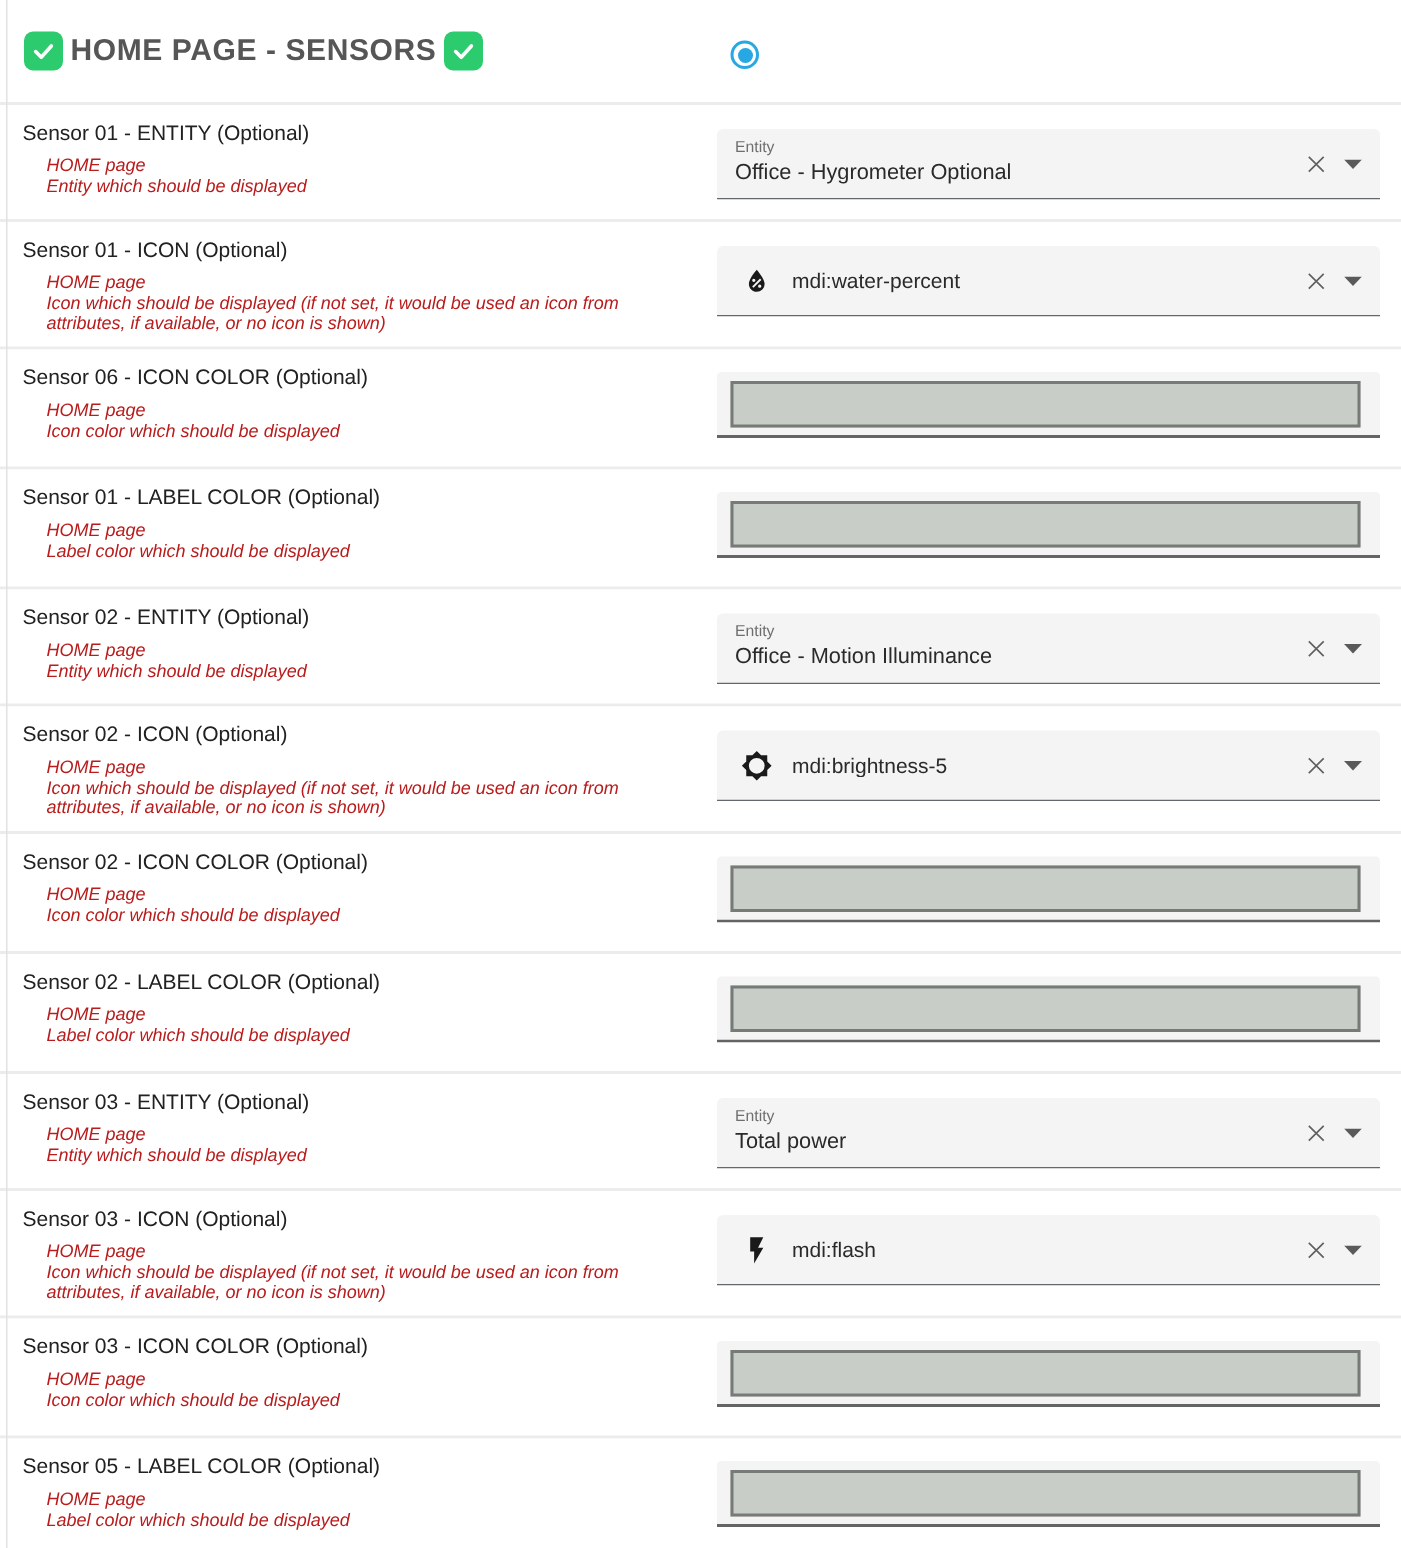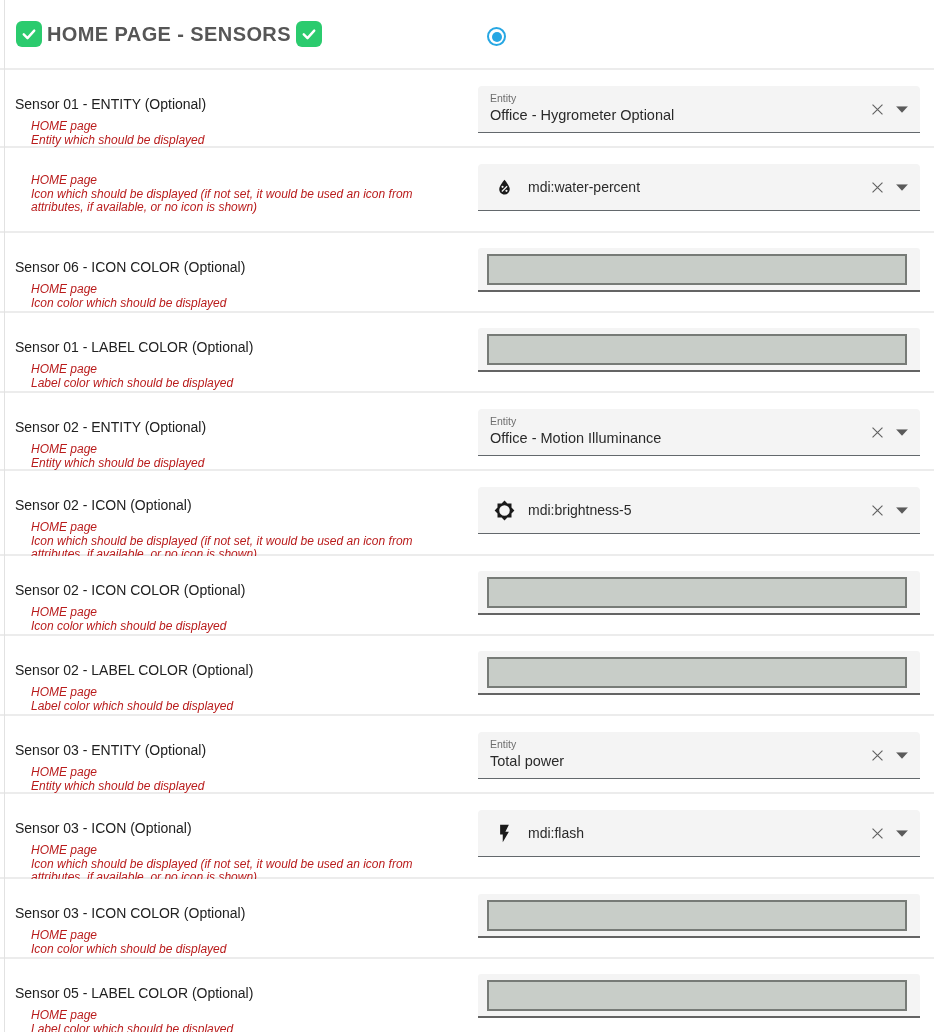--- a/index.html
+++ b/index.html
@@ -18,21 +18,21 @@
   .hdr h1{font-size:20px;font-weight:bold;color:#565656;margin:0 5px;letter-spacing:.4px;white-space:nowrap;}
   .radio{position:absolute;left:487px;top:27px;width:15px;height:15px;border-radius:50%;
        border:2px solid #27a7e3;display:flex;align-items:center;justify-content:center;cursor:pointer;}
   .radio .dot{width:10px;height:10px;border-radius:50%;background:#27a7e3;}
 
   
   .row{position:relative;box-sizing:border-box;border-bottom:2px solid #ececec;background:#fff;}
   .row-entity{height:78px;}
   .row-icon{height:85px;}
   .row-color{height:80px;}
-  .col-left{padding:26px 10px 0 15px;width:450px;box-sizing:border-box;}
+  .col-left{padding:10px 10px 0 15px;width:450px;box-sizing:border-box;}
   .lbl{font-size:14px;color:#212121;margin-bottom:8px;}
   .meta{font-size:12px;font-style:italic;color:#b91c1c;line-height:13.5px;margin-left:16px;}
 
   .field{position:absolute;left:478px;top:16px;width:442px;box-sizing:border-box;
          background:#f4f4f4;border-radius:4px 4px 0 0;cursor:pointer;}
   .fld-select{height:47px;border-bottom:1px solid #63686c;}
   .float-label{font-size:10.5px;color:#6e6e6e;padding:7px 0 0 12px;line-height:11px;}
   .fld-select .val{font-size:14.5px;color:#2a2a2a;padding:3px 60px 0 12px;white-space:nowrap;overflow:hidden;}
   .fld-icon{display:flex;align-items:center;padding-left:16px;}
   .fld-icon .mdi{width:21px;height:21px;flex:0 0 auto;display:inline-flex;}
@@ -88,20 +88,21 @@
       <span class="caret">
         <svg viewBox="0 0 12 7" width="12" height="7">
             <path d="M0,0 L12,0 L6,6.4 Z" fill="#5a5a5a"></path>
           </svg>
       </span>
     </div>
   </div>
 
   <div class="row row-icon">
     <div class="col-left">
+      <div class="lbl">Sensor 01 - ICON (Optional)</div>
       <div class="meta">HOME page</div>
       <div class="meta">Icon which should be displayed (if not set, it would be used an icon from attributes, if available, or no icon is shown)</div>
     </div>
     <div class="field fld-select fld-icon">
       <span class="mdi">
           <svg viewBox="0 0 24 24">
             <path fill-rule="evenodd" fill="#1a1a1a" d="M12,3.25C12,3.25 6,10 6,14C6,17.32 8.69,20 12,20A6,6 0 0,0 18,14C18,10 12,3.25 12,3.25M14.47,9.97L15.53,11.03L9.53,17.03L8.47,15.97L14.47,9.97M9.75,10A1.25,1.25 0 0,1 11,11.25A1.25,1.25 0 0,1 9.75,12.5A1.25,1.25 0 0,1 8.5,11.25A1.25,1.25 0 0,1 9.75,10M14.25,14.5A1.25,1.25 0 0,1 15.5,15.75A1.25,1.25 0 0,1 14.25,17A1.25,1.25 0 0,1 13,15.75A1.25,1.25 0 0,1 14.25,14.5Z"></path>
           </svg>
         </span>
       <div class="val">mdi:water-percent</div>

